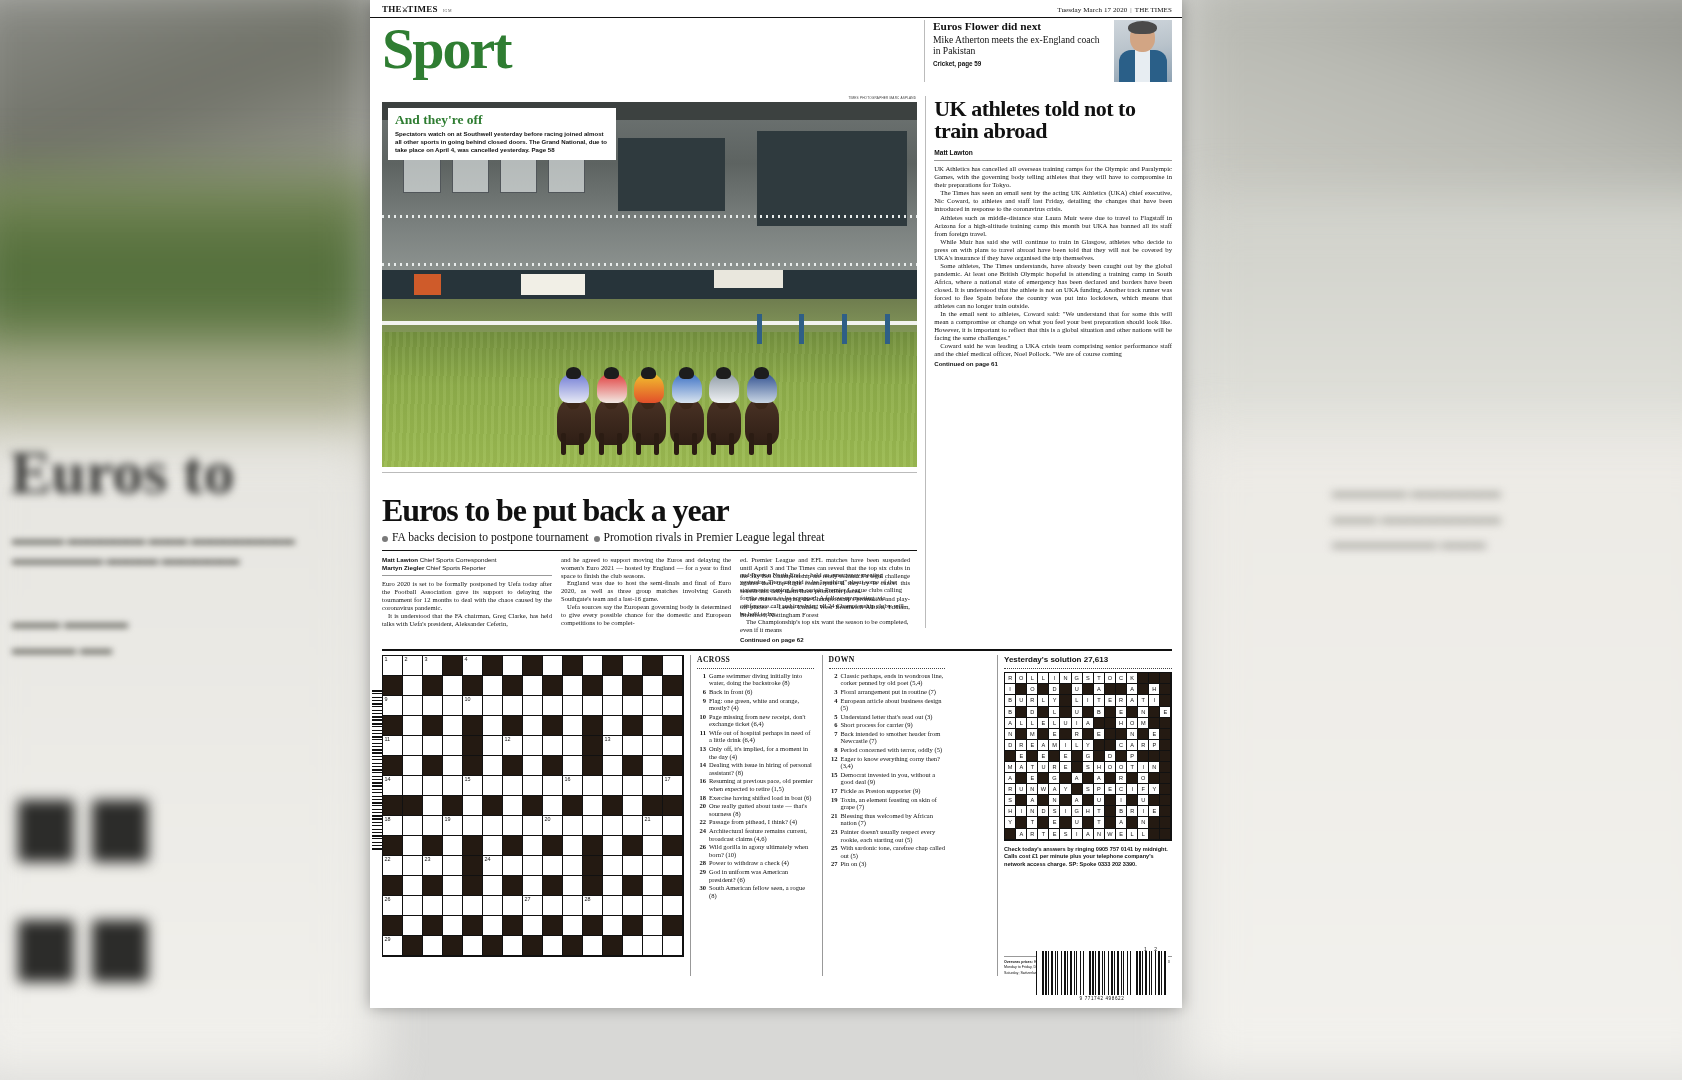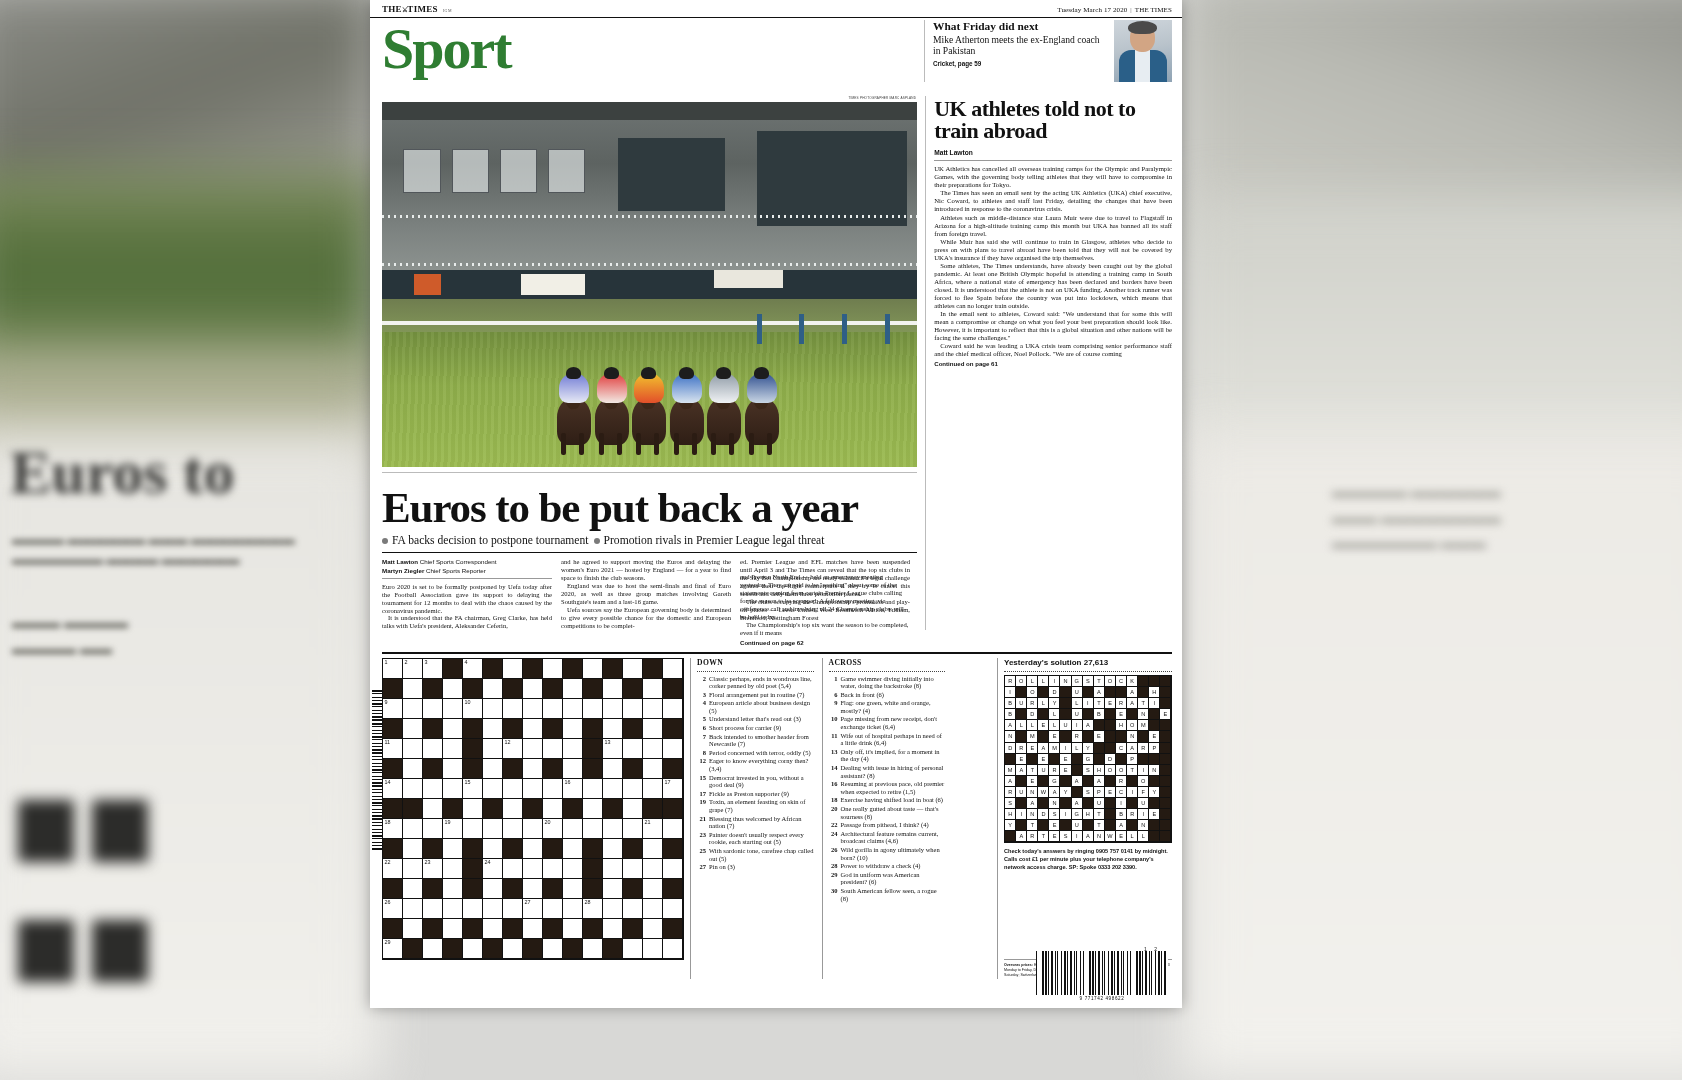--- a/index.html
+++ b/index.html
@@ -109,22 +109,22 @@
   .helmet { position:absolute; bottom:66px; left:13px; width:15px; height:12px; border-radius:50% 50% 35% 35%;
       background:#1d1d1d; }
   .photo-caption { position:absolute; left:6px; top:6px; width:228px; background:#fff; padding:5px 7px 6px 7px; }
   .cap-h { font-family:"Liberation Serif",serif; font-weight:bold; font-size:13.5px; color:#2f7d32;
       line-height:1; margin-bottom:4px; }
   .cap-t { font-family:"Liberation Sans",sans-serif; font-weight:bold; font-size:6.1px;
       line-height:1.3; color:#111; }
 
   
   .hl-rule { border-top:.9px solid #bbb; margin-top:5px; }
-  .headline { font-family:"Liberation Serif",serif; font-weight:bold; font-size:43px;
-      line-height:.98; letter-spacing:-1.1px; margin:14px 0 5px 0; }
+  .headline { font-family:"Liberation Serif",serif; font-weight:bold; font-size:32px;
+      line-height:.98; letter-spacing:-1.1px; margin:22px 0 5px 0; }
   .sub-line { display:flex; gap:5px; font-family:"Liberation Serif",serif; font-size:11.6px;
       padding-bottom:4px; border-bottom:1.2px solid #111; }
   .sub-item { display:flex; align-items:center; gap:4px; }
   .bullet { width:6px; height:6px; border-radius:50%; background:#7a7a7a; display:inline-block; }
 
   .cols3 { display:flex; gap:9px; margin-top:5px; }
   .col3 { width:170px; text-align:justify; }
   .byline { font-family:"Liberation Sans",sans-serif; font-size:6.2px; line-height:1.32;
       padding-bottom:3px; border-bottom:.7px solid #999; margin-bottom:4px; }
   .byline b { font-weight:bold; }
@@ -222,21 +222,21 @@
     </div>
     <div class="mast-right">
       <span>Tuesday March 17 2020</span><span class="mast-sep">|</span><span>THE TIMES</span>
     </div>
   </div>
 
   <div class="banner-row">
     <div class="sport-word">Sport</div>
     <div class="promo">
       <div class="promo-txt">
-        <div class="promo-h">What Friday did next</div>
+        <div class="promo-h">Euros Flower did next</div>
         <div class="promo-s">Mike Atherton meets the ex-England coach in Pakistan</div>
         <div class="promo-k">Cricket, page 59</div>
       </div>
       <div class="promo-face">
         <div class="face-body"></div>
         <div class="face-shirt"></div>
         <div class="face-head"></div>
         <div class="face-hair"></div>
       </div>
     </div>
@@ -315,20 +315,24 @@
         </div>
         <div class="horse" style="left:32%;">
           <div class="h-body"></div>
           <div class="h-neck"></div>
           <div class="h-leg" style="left:8px;"></div>
           <div class="h-leg" style="left:26px;"></div>
           <div class="jock" style="background:linear-gradient(180deg,#6f7ad4,#e7e9f5);"></div>
           <div class="helmet"></div>
         </div>
 
+        <div class="photo-caption">
+          <div class="cap-h">And they're off</div>
+          <div class="cap-t">Spectators watch on at Southwell yesterday before racing joined almost all other sports in going behind closed doors. The Grand National, due to take place on April 4, was cancelled yesterday. Page 58</div>
+        </div>
       </div>
 
       <div class="hl-rule"></div>
       <div class="headline">Euros to be put back a year</div>
       <div class="sub-line">
         <div class="sub-item">
           <span class="bullet"></span>
           <span>FA backs decision to postpone tournament</span>
         </div>
         <div class="sub-item">
@@ -668,20 +672,91 @@
             <div class="cell blk"></div>
             <div class="cell"></div>
             <div class="cell blk"></div>
             <div class="cell"></div>
             <div class="cell"></div>
             <div class="cell"></div>
           </div>
       </div>
 
       <div class="cw-clue-col">
+        <div class="clue-head">ACROSS</div>
+        <div class="dots"></div>
+        <div id="across-list">
+            <div class="clue">
+              <span class="clue-n">1</span>
+              <span>Game swimmer diving initially into water, doing the backstroke (8)</span>
+            </div>
+            <div class="clue">
+              <span class="clue-n">6</span>
+              <span>Back in front (6)</span>
+            </div>
+            <div class="clue">
+              <span class="clue-n">9</span>
+              <span>Flag: one green, white and orange, mostly? (4)</span>
+            </div>
+            <div class="clue">
+              <span class="clue-n">10</span>
+              <span>Page missing from new receipt, don't exchange ticket (6,4)</span>
+            </div>
+            <div class="clue">
+              <span class="clue-n">11</span>
+              <span>Wife out of hospital perhaps in need of a little drink (6,4)</span>
+            </div>
+            <div class="clue">
+              <span class="clue-n">13</span>
+              <span>Only off, it's implied, for a moment in the day (4)</span>
+            </div>
+            <div class="clue">
+              <span class="clue-n">14</span>
+              <span>Dealing with issue in hiring of personal assistant? (8)</span>
+            </div>
+            <div class="clue">
+              <span class="clue-n">16</span>
+              <span>Resuming at previous pace, old premier when expected to retire (1,5)</span>
+            </div>
+            <div class="clue">
+              <span class="clue-n">18</span>
+              <span>Exercise having shifted load in boat (6)</span>
+            </div>
+            <div class="clue">
+              <span class="clue-n">20</span>
+              <span>One really gutted about taste — that's sourness (8)</span>
+            </div>
+            <div class="clue">
+              <span class="clue-n">22</span>
+              <span>Passage from pithead, I think? (4)</span>
+            </div>
+            <div class="clue">
+              <span class="clue-n">24</span>
+              <span>Architectural feature remains current, broadcast claims (4,6)</span>
+            </div>
+            <div class="clue">
+              <span class="clue-n">26</span>
+              <span>Wild gorilla in agony ultimately when born? (10)</span>
+            </div>
+            <div class="clue">
+              <span class="clue-n">28</span>
+              <span>Power to withdraw a check (4)</span>
+            </div>
+            <div class="clue">
+              <span class="clue-n">29</span>
+              <span>God in uniform was American president? (6)</span>
+            </div>
+            <div class="clue">
+              <span class="clue-n">30</span>
+              <span>South American fellow seen, a rogue (8)</span>
+            </div>
+          </div>
+      </div>
+
+      <div class="cw-clue-col">
         <div class="clue-head">DOWN</div>
         <div class="dots"></div>
         <div id="down-list">
             <div class="clue">
               <span class="clue-n">2</span>
               <span>Classic perhaps, ends in wondrous line, corker penned by old poet (5,4)</span>
             </div>
             <div class="clue">
               <span class="clue-n">3</span>
               <span>Floral arrangement put in routine (7)</span>
@@ -730,91 +805,20 @@
               <span class="clue-n">23</span>
               <span>Painter doesn't usually respect every rookie, each starting out (5)</span>
             </div>
             <div class="clue">
               <span class="clue-n">25</span>
               <span>With sardonic tone, carefree chap called out (5)</span>
             </div>
             <div class="clue">
               <span class="clue-n">27</span>
               <span>Pin on (3)</span>
-            </div>
-          </div>
-      </div>
-
-      <div class="cw-clue-col">
-        <div class="clue-head">ACROSS</div>
-        <div class="dots"></div>
-        <div id="across-list">
-            <div class="clue">
-              <span class="clue-n">1</span>
-              <span>Game swimmer diving initially into water, doing the backstroke (8)</span>
-            </div>
-            <div class="clue">
-              <span class="clue-n">6</span>
-              <span>Back in front (6)</span>
-            </div>
-            <div class="clue">
-              <span class="clue-n">9</span>
-              <span>Flag: one green, white and orange, mostly? (4)</span>
-            </div>
-            <div class="clue">
-              <span class="clue-n">10</span>
-              <span>Page missing from new receipt, don't exchange ticket (6,4)</span>
-            </div>
-            <div class="clue">
-              <span class="clue-n">11</span>
-              <span>Wife out of hospital perhaps in need of a little drink (6,4)</span>
-            </div>
-            <div class="clue">
-              <span class="clue-n">13</span>
-              <span>Only off, it's implied, for a moment in the day (4)</span>
-            </div>
-            <div class="clue">
-              <span class="clue-n">14</span>
-              <span>Dealing with issue in hiring of personal assistant? (8)</span>
-            </div>
-            <div class="clue">
-              <span class="clue-n">16</span>
-              <span>Resuming at previous pace, old premier when expected to retire (1,5)</span>
-            </div>
-            <div class="clue">
-              <span class="clue-n">18</span>
-              <span>Exercise having shifted load in boat (6)</span>
-            </div>
-            <div class="clue">
-              <span class="clue-n">20</span>
-              <span>One really gutted about taste — that's sourness (8)</span>
-            </div>
-            <div class="clue">
-              <span class="clue-n">22</span>
-              <span>Passage from pithead, I think? (4)</span>
-            </div>
-            <div class="clue">
-              <span class="clue-n">24</span>
-              <span>Architectural feature remains current, broadcast claims (4,6)</span>
-            </div>
-            <div class="clue">
-              <span class="clue-n">26</span>
-              <span>Wild gorilla in agony ultimately when born? (10)</span>
-            </div>
-            <div class="clue">
-              <span class="clue-n">28</span>
-              <span>Power to withdraw a check (4)</span>
-            </div>
-            <div class="clue">
-              <span class="clue-n">29</span>
-              <span>God in uniform was American president? (6)</span>
-            </div>
-            <div class="clue">
-              <span class="clue-n">30</span>
-              <span>South American fellow seen, a rogue (8)</span>
             </div>
           </div>
       </div>
 
       <div class="cw-sol-col">
         <div class="sol-title">Yesterday's solution 27,613</div>
         <div class="dots"></div>
         <div class="sol-grid" id="sol-grid">
             <div class="sol-cell">R</div>
             <div class="sol-cell">O</div>

